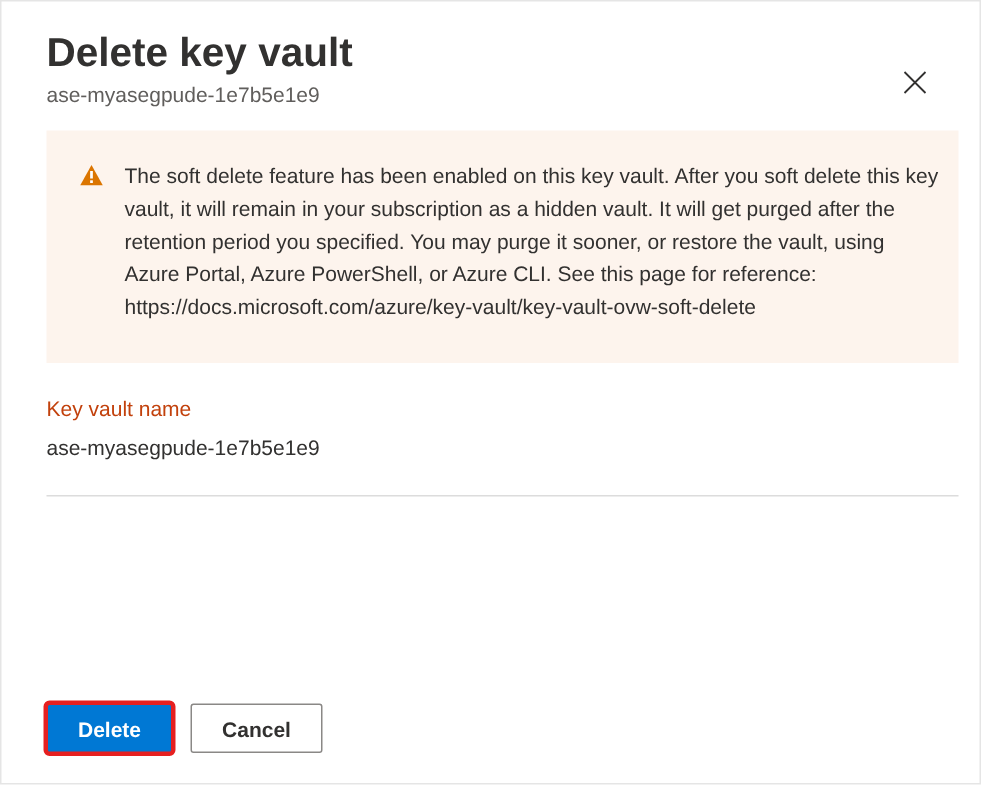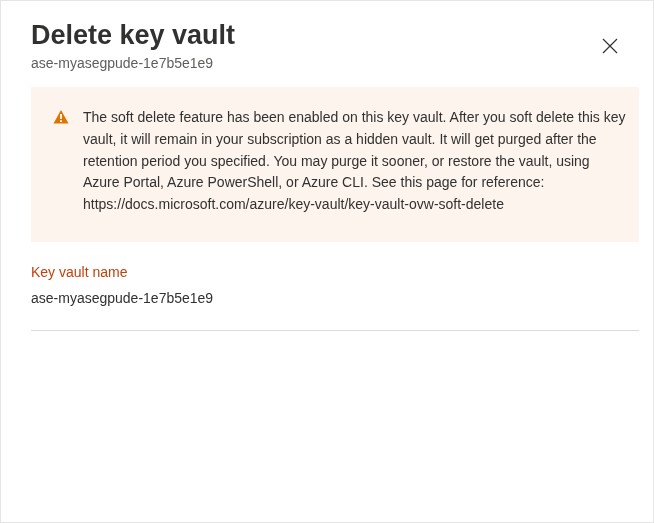--- a/index.html
+++ b/index.html
@@ -17,21 +17,21 @@
       border: 1px solid #e5e5e5;
     }
     .panel {
       display: flex;
       flex-direction: column;
       height: 100%;
     }
     .header {
       padding: 18px 30px 10px 30px;
       display: flex;
-      align-items: center;
+      align-items: flex-end;
       justify-content: space-between;
     }
     .header-text {
       flex: 1;
     }
     .title {
       font-size: 27px;
       font-weight: 600;
       color: #323130;
       line-height: 1.2;
@@ -171,13 +171,17 @@
       </span>
       <div class="warning-text">The soft delete feature has been enabled on this key vault. After you soft delete this key vault, it will remain in your subscription as a hidden vault. It will get purged after the retention period you specified. You may purge it sooner, or restore the vault, using Azure Portal, Azure PowerShell, or Azure CLI. See this page for reference: https://docs.microsoft.com/azure/key-vault/key-vault-ovw-soft-delete</div>
     </div>
 
     <div class="field-label">Key vault name</div>
     <div class="field-value">ase-myasegpude-1e7b5e1e9</div>
 
     <hr class="divider">
   </div>
 
+  <div class="footer">
+    <button class="btn btn-primary">Delete</button>
+    <button class="btn btn-secondary">Cancel</button>
+  </div>
 </div>
 
 </body></html>

